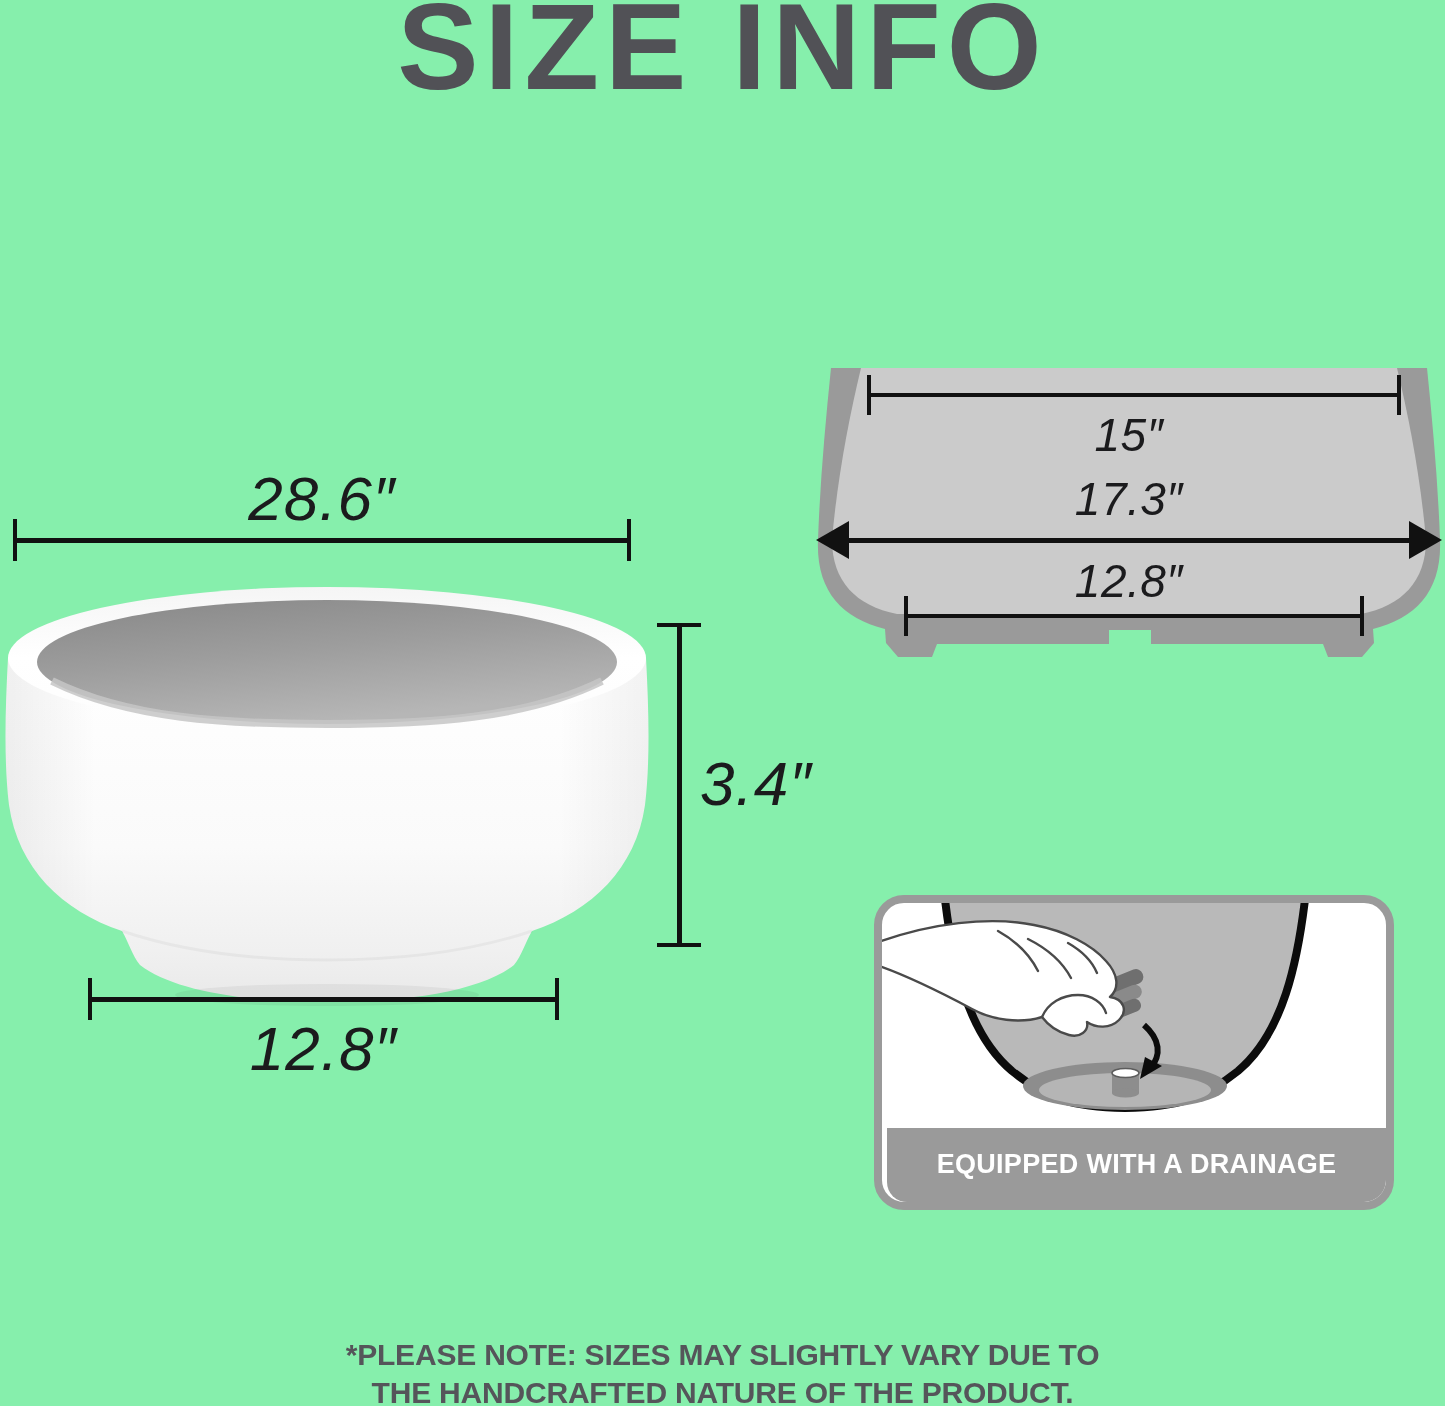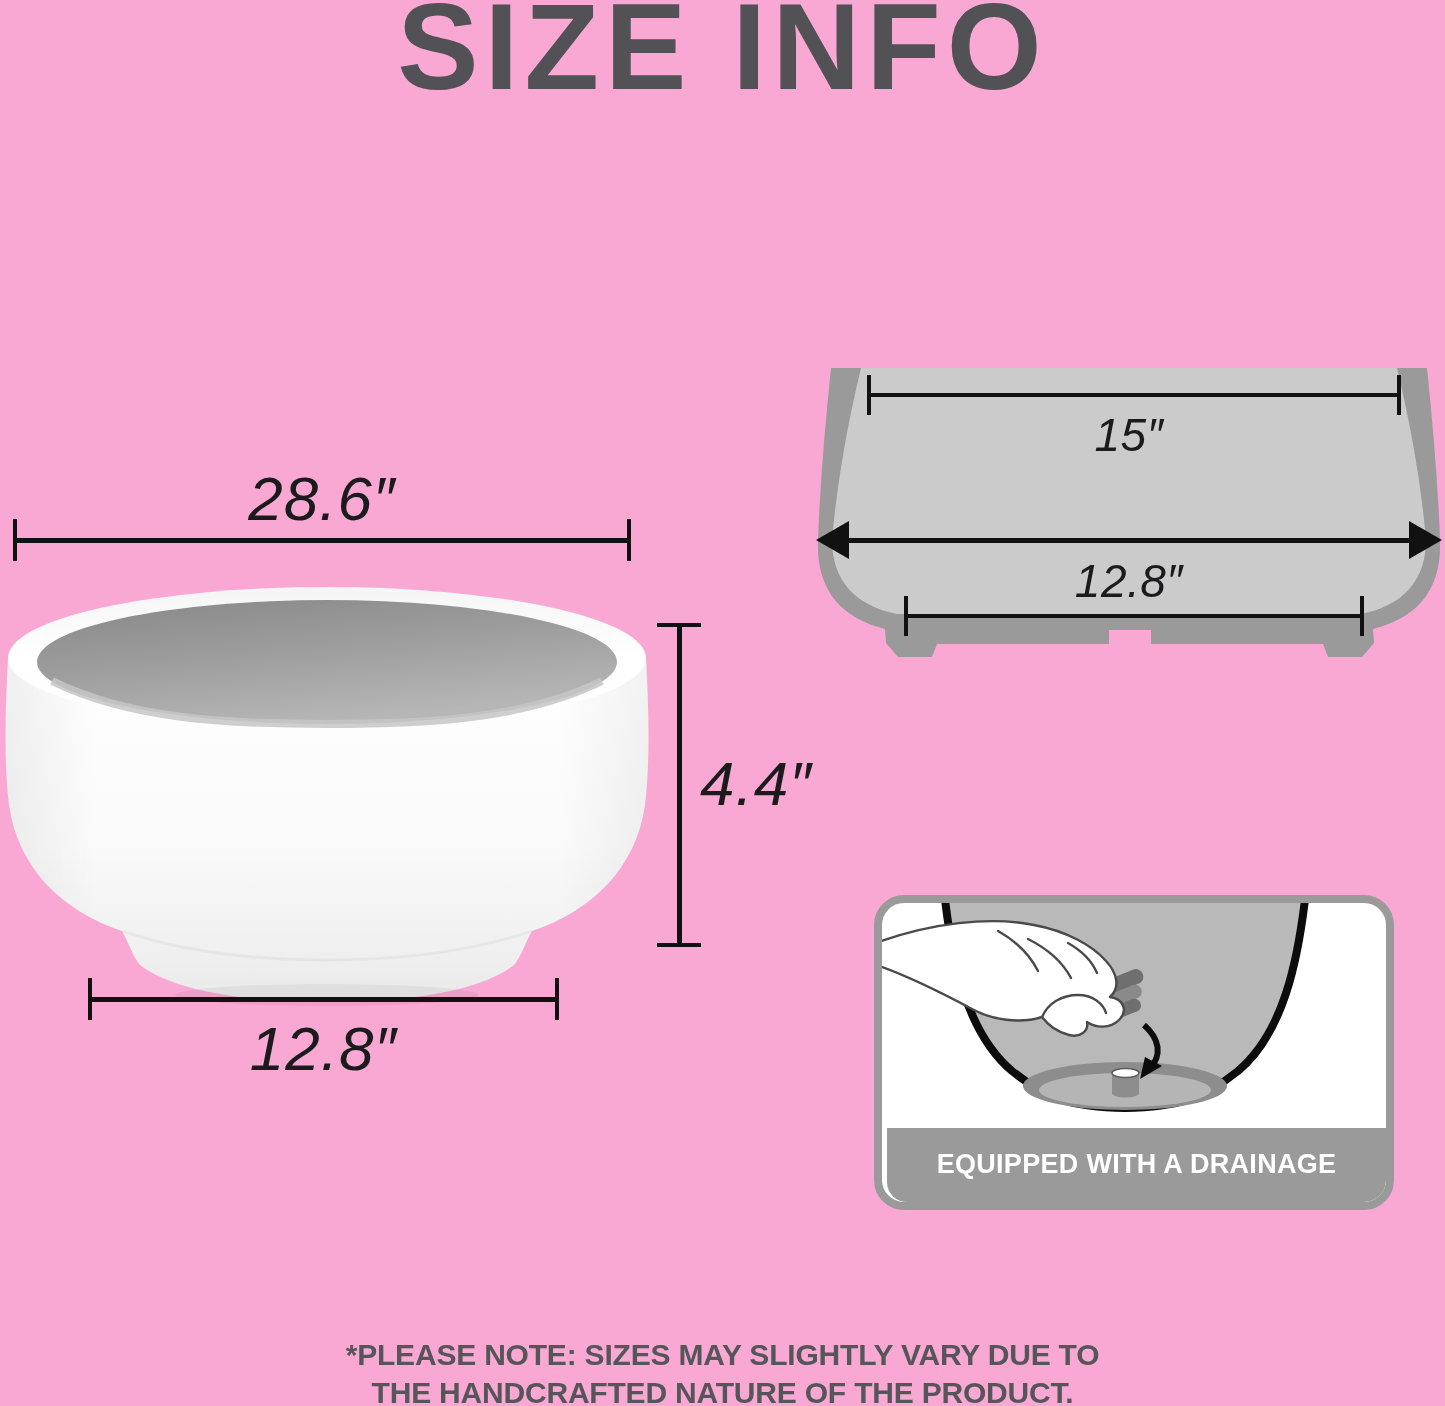--- a/index.html
+++ b/index.html
@@ -1,17 +1,17 @@
 <!DOCTYPE html>
 <html><head>
 <meta charset="utf-8">
 <style>
   html,body{margin:0;padding:0;background:#ffffff;}
   .stage{
-    position:relative;width:1445px;height:1406px;background:#f9a8d4;overflow:hidden;
+    position:relative;width:1445px;height:1406px;background:#86efac;overflow:hidden;
     font-family:"Liberation Sans","DejaVu Sans",sans-serif;
   }
   .abs{position:absolute;}
   .title{
     left:0;right:0;top:-14px;text-align:center;
     font-size:122px;font-weight:700;letter-spacing:6px;color:#515156;line-height:1;
   }
   .dim-label{
     color:#1b1b1d;font-weight:500;text-align:center;line-height:1;
     font-size:62px;letter-spacing:1px;font-style:italic;
@@ -101,21 +101,21 @@
 
     <ellipse cx="323" cy="75" rx="319" ry="71" fill="url(#rimGrad)"></ellipse>
 
     <ellipse cx="323" cy="79" rx="290" ry="62" fill="url(#intGrad)"></ellipse>
     <path fill="none" stroke="#c6c6c6" stroke-width="8" opacity="0.85" d="M 48,98 C 125,136 222,141 323,141 C 424,141 521,136 598,98"></path>
   </svg>
 
   <div class="abs vline" style="left:677px;top:625px;height:320px;"></div>
   <div class="abs tickh" style="left:657px;top:623px;"></div>
   <div class="abs tickh" style="left:657px;top:943px;"></div>
-  <div class="abs dim-label" style="left:700px;top:753px;text-align:left;">4.4″</div>
+  <div class="abs dim-label" style="left:700px;top:753px;text-align:left;">3.4″</div>
 
   <div class="abs hline" style="left:90px;top:997px;width:467px;"></div>
   <div class="abs tickv" style="left:88px;top:978px;"></div>
   <div class="abs tickv" style="left:555px;top:978px;"></div>
   <div class="abs dim-label" style="left:90px;width:467px;top:1018px;">12.8″</div>
 
   <div class="abs" style="left:815px;top:360px;width:628px;height:302px;">
     <svg width="628" height="302" viewBox="0 0 628 302" style="position:absolute;left:0;top:0;">
 
       <path fill="#9a9a9a" d="M 16,8 L 612,8
@@ -134,20 +134,21 @@
         L 546,254
         C 587,246 611,221 611,180
         C 606,122 595,62 582,8 Z"></path>
     </svg>
 
     <div class="abs hline" style="left:54px;top:33px;width:530px;height:4px;"></div>
     <div class="abs tickv" style="left:52px;top:15px;height:40px;"></div>
     <div class="abs tickv" style="left:582px;top:15px;height:40px;"></div>
     <div class="abs dim-label small" style="left:0;right:0;top:52px;">15″</div>
 
+    <div class="abs dim-label small" style="left:0;right:0;top:116px;">17.3″</div>
     <div class="abs hline" style="left:26px;top:178px;width:576px;"></div>
     <div class="abs arrowhead left" style="left:1px;top:161px;"></div>
     <div class="abs arrowhead right" style="left:594px;top:161px;"></div>
 
     <div class="abs dim-label small" style="left:0;right:0;top:198px;">12.8″</div>
     <div class="abs hline" style="left:91px;top:254px;width:457px;height:4px;"></div>
     <div class="abs tickv" style="left:89px;top:236px;height:40px;"></div>
     <div class="abs tickv" style="left:545px;top:236px;height:40px;"></div>
   </div>
 

